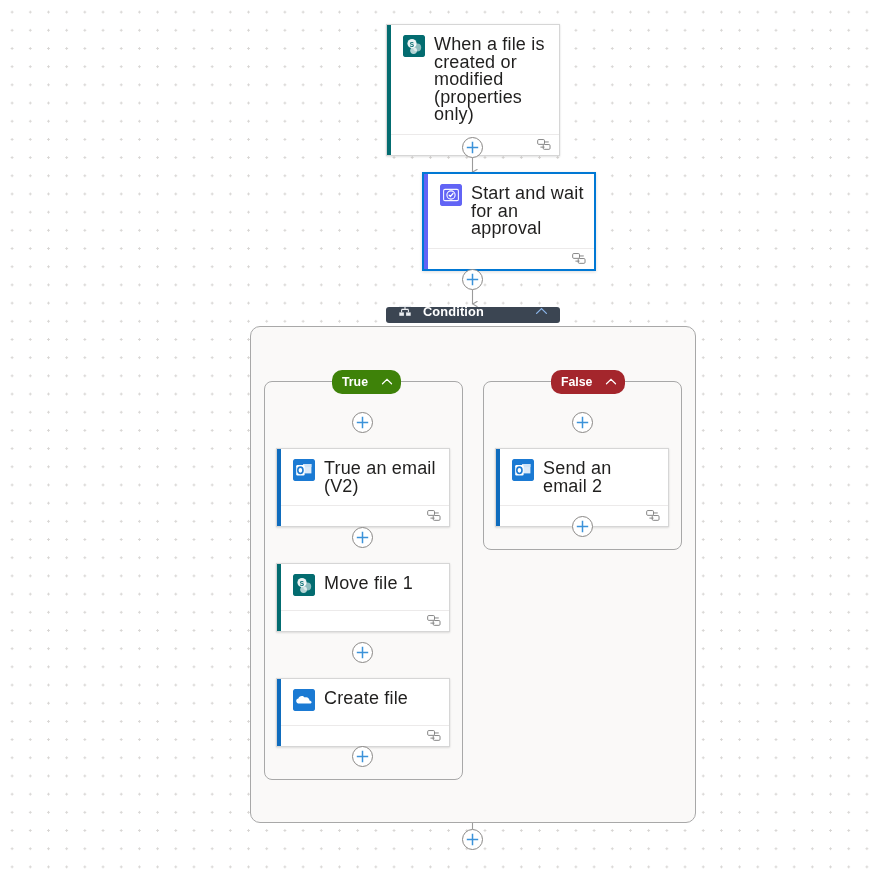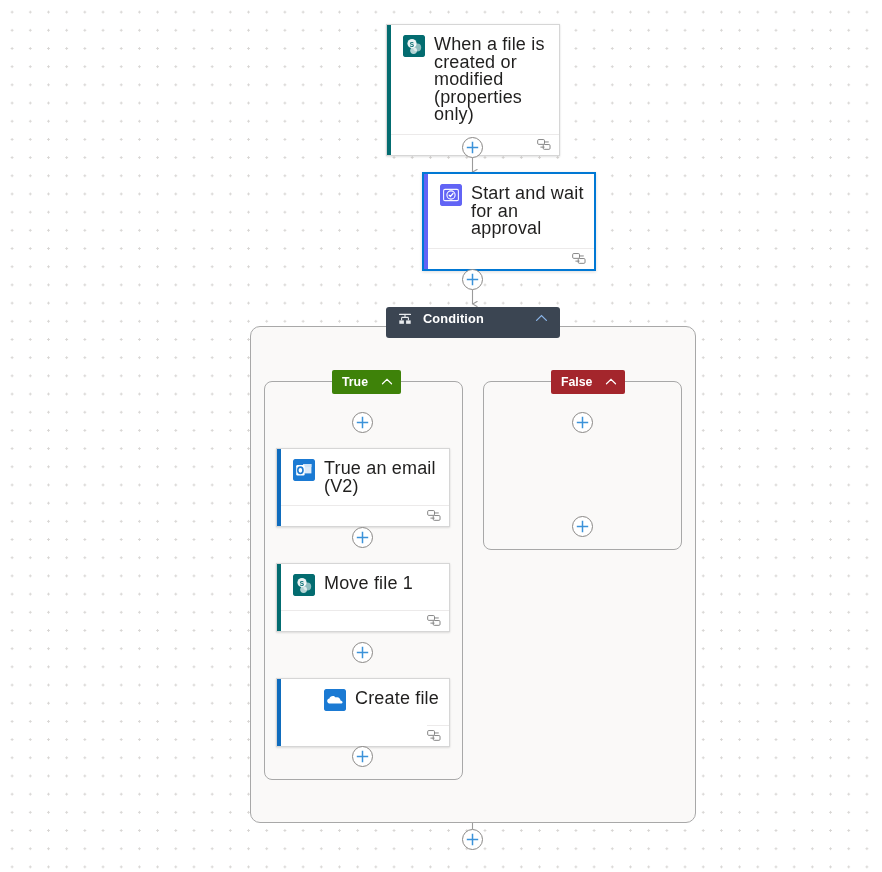--- a/index.html
+++ b/index.html
@@ -77,36 +77,36 @@
 
   
   .cond-header {
     position: absolute;
     background: #3b4552;
     border-radius: 3px;
     display: flex;
     align-items: center;
     gap: 11px;
     padding: 0 12px 8px 12px;
-    height: 31px;
+    height: 16px;
   }
   .cond-header .cond-label {
     color: #ffffff;
     font-size: 12.8px;
     font-weight: bold;
     letter-spacing: .01em;
     flex: 1;
   }
   .chev { width: 13px; height: 13px; }
 
   
   .pill {
     position: absolute;
     height: 24px;
-    border-radius: 2px;
+    border-radius: 10px;
     display: flex;
     align-items: center;
     gap: 13px;
     padding: 0 8px 0 10px;
     color: #fff;
     font-size: 12.3px;
     font-weight: bold;
   }
   .pill .chev { width: 12px; height: 12px; }
 
@@ -302,21 +302,21 @@
       </svg>
     </div>
   </div>
 
   <div class="plus" style="left:352px; top:642px;">
     <svg viewBox="0 0 13 13">
       <path d="M6.5,0.8 V12.2 M0.8,6.5 H12.2" stroke="#3b92d9" stroke-width="1.5"></path>
     </svg>
   </div>
 
-  <div class="card" style="left:276px; top:678px;align-items:flex-end;">
+  <div class="card" style="left:276px; top:678px;">
     <div class="accent" style="background:#0f6cbd"></div>
     <div class="card-body">
       <svg class="ic" viewBox="0 0 22 22">
         <rect width="22" height="22" rx="1.5" fill="#1b7ad3"></rect>
         <path d="M6.2,14.6 C4.3,14.6 3.2,13.4 3.2,12.0 C3.2,10.7 4.2,9.7 5.4,9.6
                  C5.7,8.0 7.1,6.9 8.8,6.9 C10.1,6.9 11.2,7.6 11.8,8.6
                  C12.2,8.4 12.7,8.3 13.2,8.3 C15.0,8.3 16.4,9.7 16.5,11.4
                  C17.7,11.6 18.6,12.6 18.6,13.0 C18.6,13.9 17.8,14.6 16.8,14.6 Z" fill="#ffffff"></path>
       </svg>
       <div class="card-title">Create file</div>
@@ -335,20 +335,40 @@
       <path d="M6.5,0.8 V12.2 M0.8,6.5 H12.2" stroke="#3b92d9" stroke-width="1.5"></path>
     </svg>
   </div>
 
   <div class="plus" style="left:572px; top:412px;">
     <svg viewBox="0 0 13 13">
       <path d="M6.5,0.8 V12.2 M0.8,6.5 H12.2" stroke="#3b92d9" stroke-width="1.5"></path>
     </svg>
   </div>
 
+  <div class="card" style="left:495px; top:448px;">
+    <div class="accent" style="background:#0f6cbd"></div>
+    <div class="card-body">
+      <svg class="ic" viewBox="0 0 22 22">
+        <rect width="22" height="22" rx="1.5" fill="#1b7ad3"></rect>
+        <rect x="10.2" y="5.0" width="8.2" height="9.4" fill="#ffffff" opacity="0.85"></rect>
+        <rect x="10.2" y="5.0" width="8.2" height="3.1" fill="#cfe3f7"></rect>
+        <rect x="3.2" y="6.1" width="8.4" height="10.4" rx="1.2" fill="#ffffff"></rect>
+        <ellipse cx="7.4" cy="11.3" rx="2.6" ry="3.2" fill="none" stroke="#1b7ad3" stroke-width="1.6"></ellipse>
+      </svg>
+      <div class="card-title">Send an email 2</div>
+    </div>
+    <div class="card-footer">
+      <svg class="conn-icon" viewBox="0 0 16 13">
+        <rect x="0.6" y="0.6" width="7.4" height="5.2" rx="1.2" fill="none" stroke="#4a4a4a" stroke-width="1"></rect>
+        <rect x="6.6" y="6.0" width="7.4" height="5.2" rx="1.2" fill="none" stroke="#4a4a4a" stroke-width="1"></rect>
+        <path d="M8.2,3.2 L12.6,3.2 M3.6,8.8 L8.0,8.8" stroke="#4a4a4a" stroke-width="1" fill="none"></path>
+      </svg>
+    </div>
+  </div>
 
   <div class="plus" style="left:572px; top:516px;">
     <svg viewBox="0 0 13 13">
       <path d="M6.5,0.8 V12.2 M0.8,6.5 H12.2" stroke="#3b92d9" stroke-width="1.5"></path>
     </svg>
   </div>
 
   <div class="plus" style="left:462px; top:829px;">
     <svg viewBox="0 0 13 13">
       <path d="M6.5,0.8 V12.2 M0.8,6.5 H12.2" stroke="#3b92d9" stroke-width="1.5"></path>

